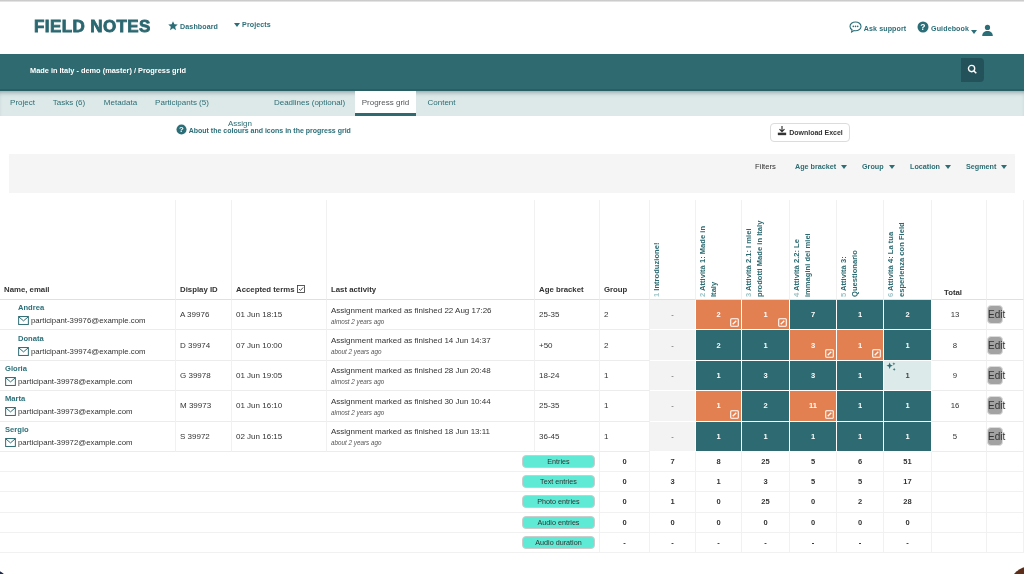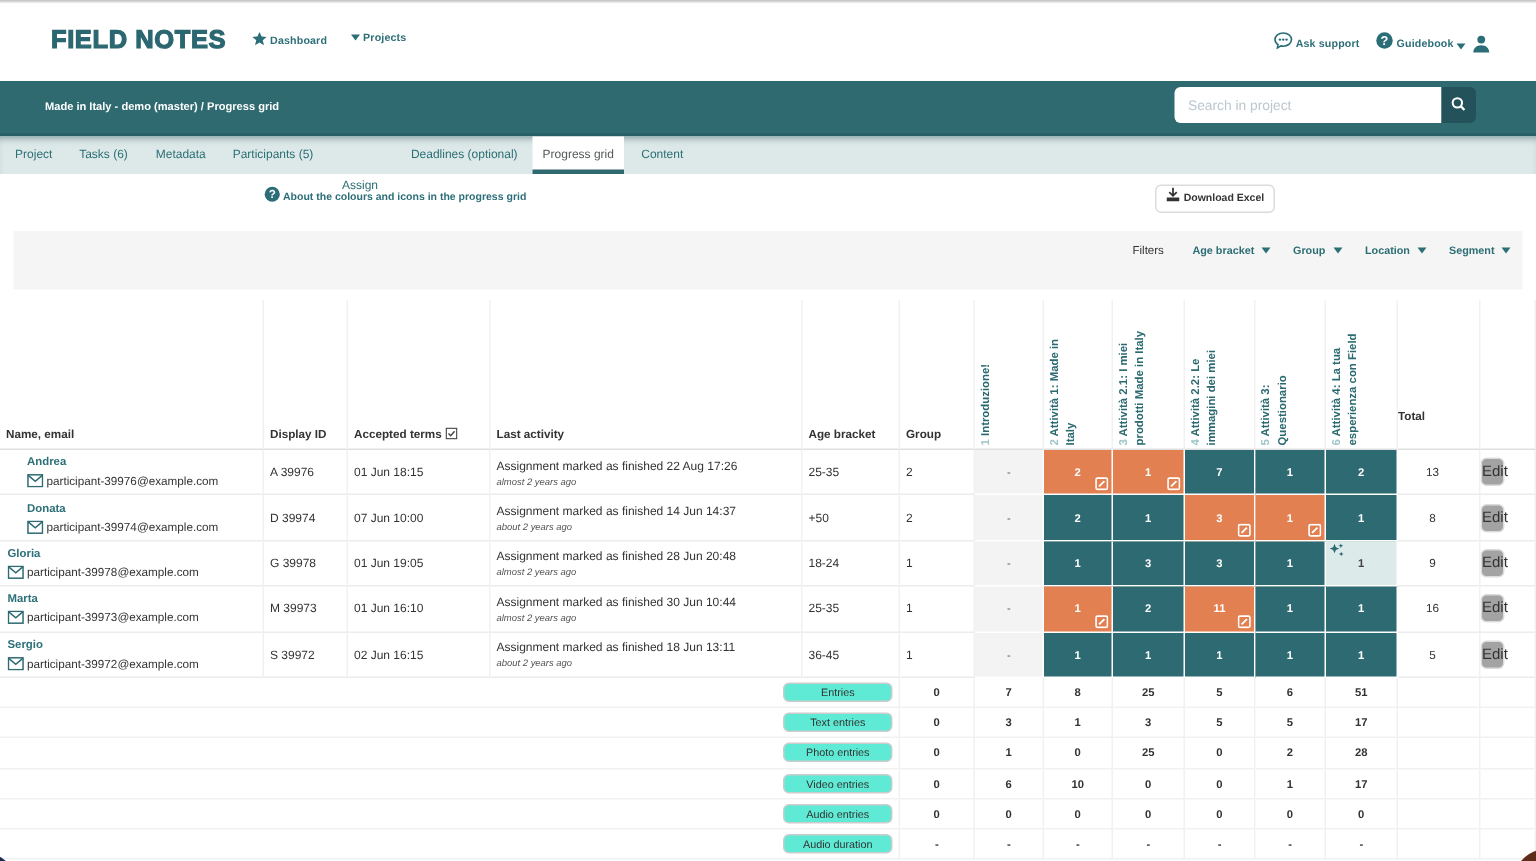--- a/index.html
+++ b/index.html
@@ -88,23 +88,20 @@
         <circle cx="6" cy="6" r="5.5" fill="#2c6e78"></circle>
         <text x="6" y="8.8" font-size="8.5" font-weight="bold" fill="#fff" text-anchor="middle" font-family="Liberation Sans, sans-serif">?</text>
       </svg> Guidebook</div>
   <div class="usr"><span class="caret"></span> <svg width="13" height="13" viewBox="0 0 13 13" style="vertical-align:-3px">
         <circle cx="6.5" cy="3.4" r="2.6" fill="#2c6e78"></circle>
         <path d="M1.2 12 C1.2 8.9 3.5 7.1 6.5 7.1 C9.5 7.1 11.8 8.9 11.8 12 Z" fill="#2c6e78"></path>
       </svg></div>
 
   <div class="bar"></div>
   <div class="crumb">Made in Italy - demo (master) / Progress grid</div>
-  <div class="search">
-      <span>Search in project</span>
-    </div>
   <div class="sbtn"><svg width="11" height="11" viewBox="0 0 13 13" style="margin:6px">
         <circle cx="5.4" cy="5.4" r="3.7" fill="none" stroke="#fff" stroke-width="1.6"></circle>
         <line x1="8.2" y1="8.2" x2="11" y2="11" stroke="#fff" stroke-width="1.8"></line>
       </svg></div>
 
   <div class="tabs"></div>
   <div class="tab" style="left:0;width:45px;">Project</div>
   <div class="tab" style="left:45px;width:48px;">Tasks (6)</div>
   <div class="tab" style="left:93px;width:55px;">Metadata</div>
   <div class="tab" style="left:148px;width:68px;">Participants (5)</div>
@@ -168,21 +165,21 @@
           </th>
         <th class="rot">
             <div class="rlabel"><span class="n">4</span> Attività 2.2: Le immagini dei miei</div>
           </th>
         <th class="rot">
             <div class="rlabel"><span class="n">5</span> Attività 3: Questionario</div>
           </th>
         <th class="rot">
             <div class="rlabel"><span class="n">6</span> Attività 4: La tua esperienza con Field</div>
           </th>
-        <th style="text-align:left; padding:0 12px 17px 0;">Total</th>
+        <th style="text-align:center; padding:0 12px 2px 0;">Total</th>
         <th></th>
       </tr>
     </thead>
     <tbody class="data">
       <tr>
         <td class="first" style="padding-left:18px;">
             <div class="name">Andrea</div>
             <div class="email"><svg width="11" height="9" viewBox="0 0 12 10">
                 <rect x="0.6" y="0.6" width="10.8" height="8.8" fill="none" stroke="#2d6a72" stroke-width="1.1"></rect>
                 <path d="M0.8 1 L6 5.4 L11.2 1" fill="none" stroke="#2d6a72" stroke-width="1.1"></path>
@@ -359,32 +356,20 @@
           <td>1</td>
           <td>0</td>
           <td>25</td>
           <td>0</td>
           <td>2</td>
           <td>28</td>
           <td></td>
           <td></td>
         </tr>
       <tr>
-          <td colspan="5" class="footlbl"><span class="pill">Video entries</span></td>
-          <td>0</td>
-          <td>6</td>
-          <td>10</td>
-          <td>0</td>
-          <td>0</td>
-          <td>1</td>
-          <td>17</td>
-          <td></td>
-          <td></td>
-        </tr>
-      <tr>
           <td colspan="5" class="footlbl"><span class="pill">Audio entries</span></td>
           <td>0</td>
           <td>0</td>
           <td>0</td>
           <td>0</td>
           <td>0</td>
           <td>0</td>
           <td>0</td>
           <td></td>
           <td></td>

